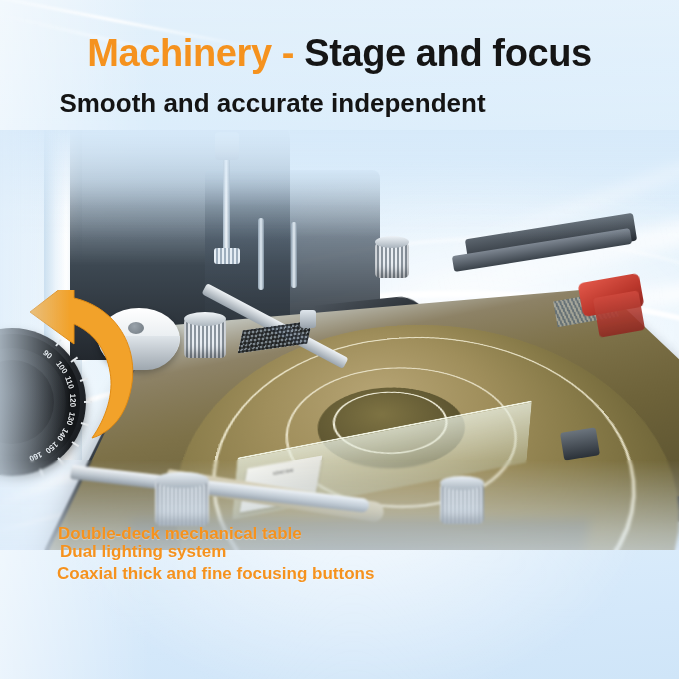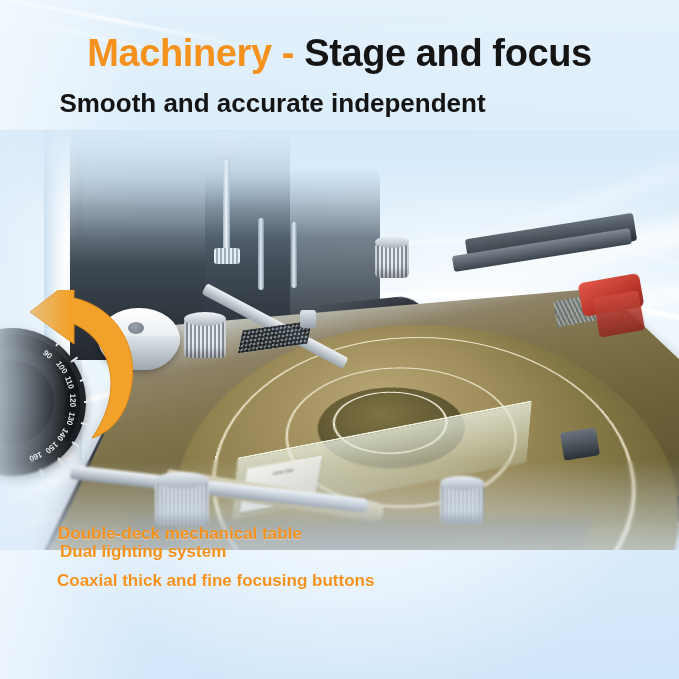--- a/index.html
+++ b/index.html
@@ -322,21 +322,21 @@
   }
 
   
   .bullets{position:absolute;left:0;top:498px;width:679px;}
   .bullet{
     color:#F5921E;font-weight:bold;font-size:17px;white-space:nowrap;
     text-shadow:0 1px 1px rgba(255,255,255,.35);
   }
   .b1{position:absolute;left:58px;top:26px;}
   .b2{position:absolute;left:60px;top:44px;}
-  .b3{position:absolute;left:57px;top:73px;}
+  .b3{position:absolute;left:57px;top:66px;}
 </style>
 </head>
 <body>
 
 <div id="stage">
 
   <div class="bgwrap">
     <div class="topfade"></div>
     <div class="vignette-left"></div>
     <div class="streak-top"></div>

